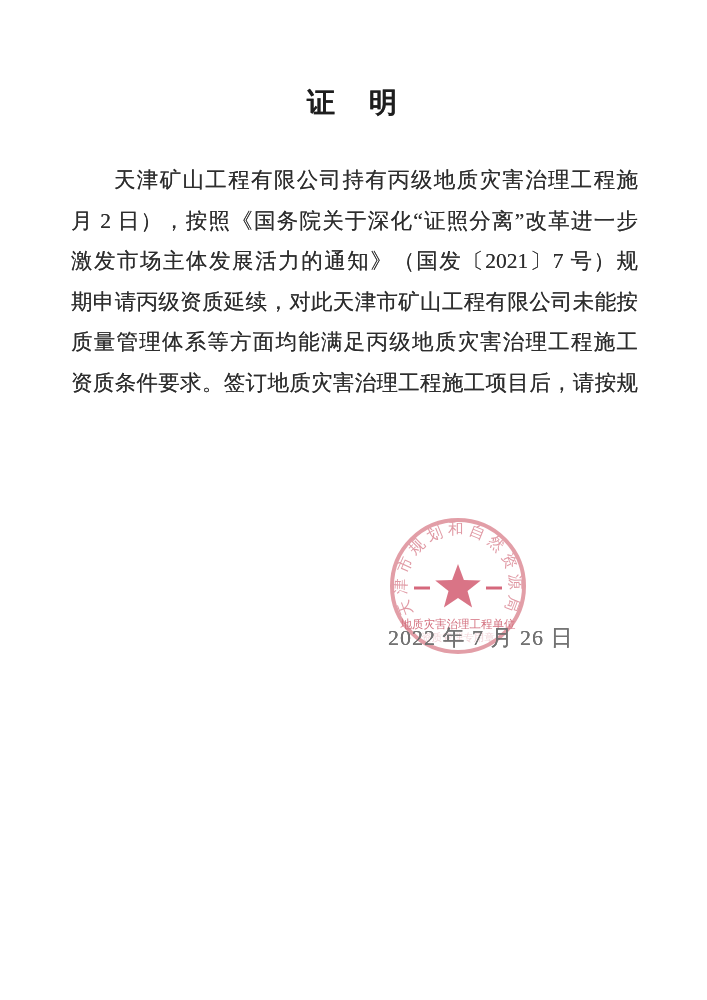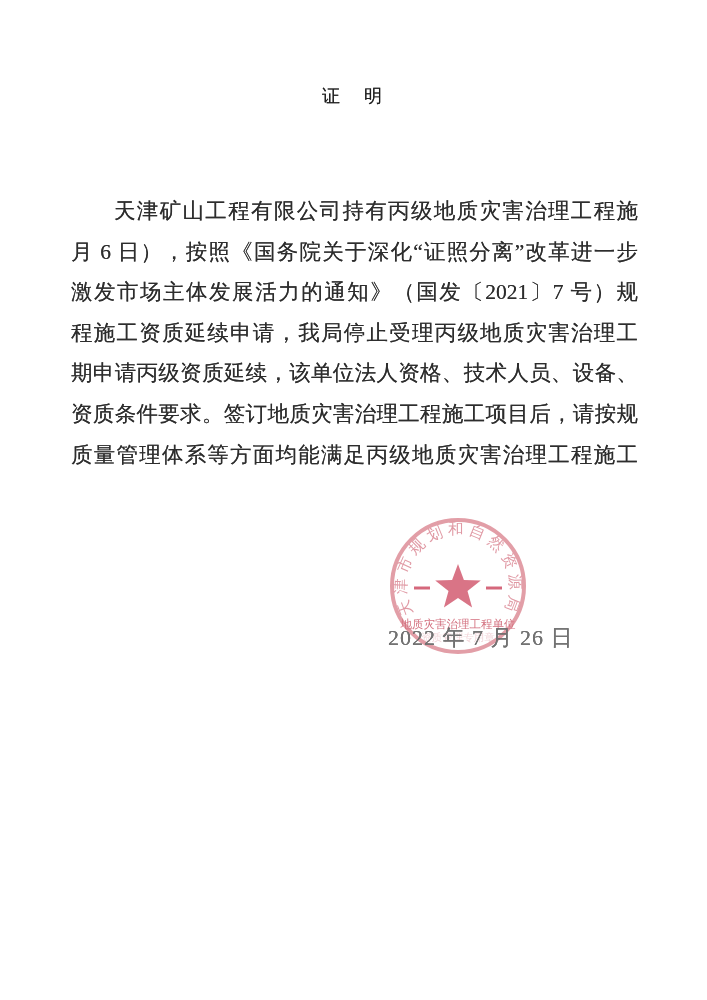--- a/index.html
+++ b/index.html
@@ -7,30 +7,29 @@
   .page {
     position:relative;
     width:707px; height:1000px;
     background:#ffffff;
     overflow:hidden;
     font-family:"Liberation Serif","DejaVu Serif",serif;
   }
   .doc-title {
     position:absolute; top:84px; left:0; width:100%;
     text-align:center;
-    font-size:18px; font-weight:400;
+    font-size:28px; font-weight:700;
     letter-spacing:3px;
     color:#1e1e1e;
     text-shadow:0 0 0.6px #444;
   }
   .doc-body {
     position:absolute; left:71px; top:160px; width:567px;
     font-size:21.5px; color:#2d2d2d;
     text-shadow:0 0 0.5px #555;
-    margin-top:31px;
   }
   .body-line {
     height:40.6px; line-height:40.6px;
     text-align:justify;
     text-align-last:justify;
     overflow:hidden;
   }
   .body-line.first { text-indent:43px; }
   .body-line.last { text-align-last:left; }
   .seal {
@@ -49,26 +48,25 @@
 </style>
 </head>
 <body>
 
 <div class="page">
 
   <div class="doc-title">证　明</div>
 
   <div class="doc-body">
     <div class="body-line first">天津矿山工程有限公司持有丙级地质灾害治理工程施</div>
-    <div class="body-line">月 6 日），按照《国务院关于深化“证照分离”改革进一步</div>
+    <div class="body-line">月 2 日），按照《国务院关于深化“证照分离”改革进一步</div>
     <div class="body-line">激发市场主体发展活力的通知》（国发〔2021〕7 号）规定，</div>
-    <div class="body-line">程施工资质延续申请，我局停止受理丙级地质灾害治理工</div>
-    <div class="body-line">期申请丙级资质延续，该单位法人资格、技术人员、设备、</div>
+    <div class="body-line">期申请丙级资质延续，对此天津市矿山工程有限公司未能按</div>
+    <div class="body-line">质量管理体系等方面均能满足丙级地质灾害治理工程施工</div>
     <div class="body-line">资质条件要求。签订地质灾害治理工程施工项目后，请按规</div>
-    <div class="body-line">质量管理体系等方面均能满足丙级地质灾害治理工程施工</div>
   </div>
 
   <svg class="seal" viewBox="-74 -74 148 148">
 
     <circle cx="0" cy="0" r="66" fill="none" stroke="#d9808c" stroke-width="4" opacity="0.85"></circle>
 
     <defs>
       <path id="ringPath" d="M -45.0 26.0 A 52 52 0 1 1 45.0 26.0" fill="none"></path>
     </defs>
     <text font-size="15.5" fill="#dd8f9b" letter-spacing="4.5" style="font-family:'Liberation Serif','DejaVu Serif',serif;">

